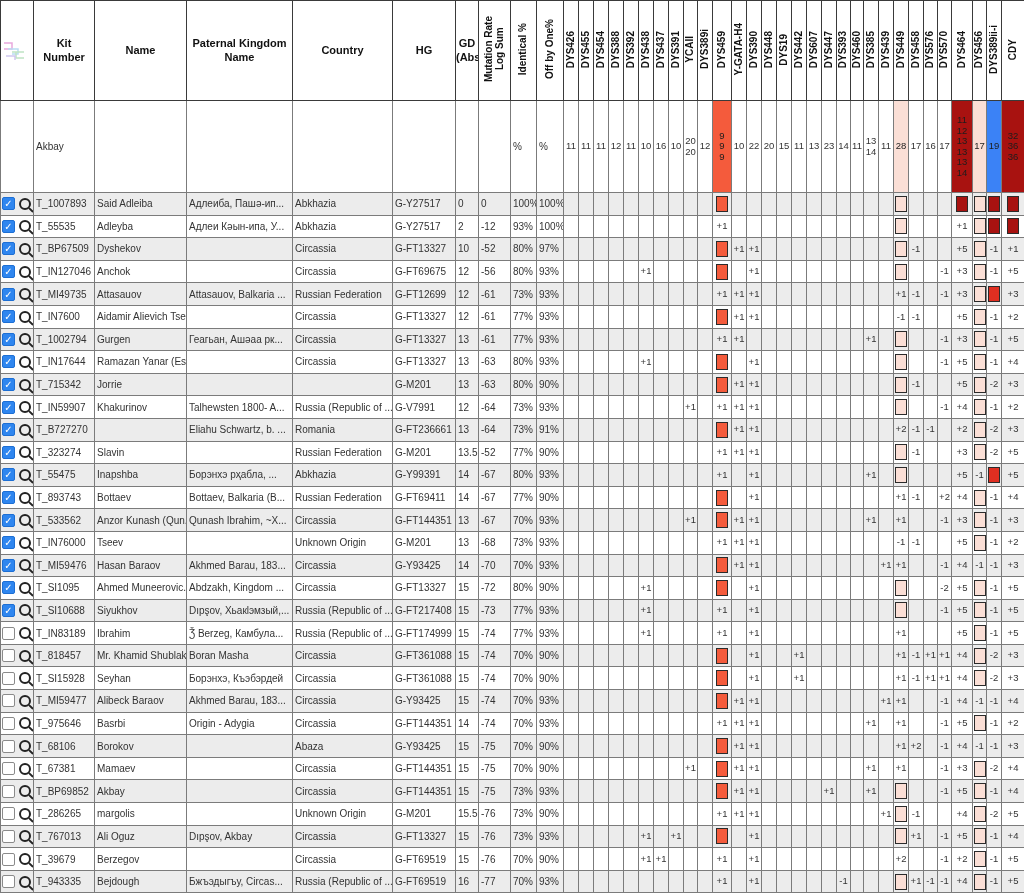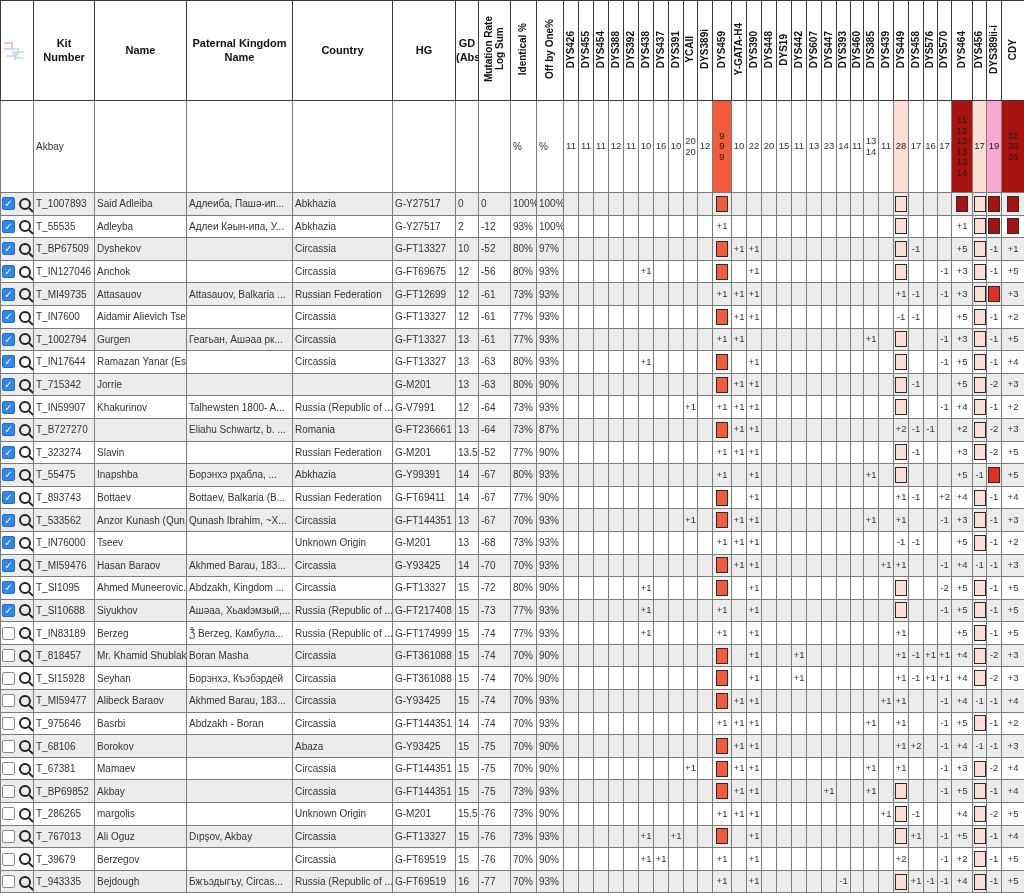--- a/index.html
+++ b/index.html
@@ -175,21 +175,21 @@
           <td class="mk">17</td>
           <td class="mk">16</td>
           <td class="mk">17</td>
           <td class="mk qfill" style="background: rgb(168, 18, 16);">11
 12
 13
 13
 13
 14</td>
           <td class="mk qfill" style="background: rgb(251, 223, 214);">17</td>
-          <td class="mk qfill" style="background: #f9a8d4;">19</td>
+          <td class="mk qfill" style="background: #3b82f6;">19</td>
           <td class="mk qfill" style="background: rgb(168, 18, 16);">32
 36
 36</td>
         </tr>
         <tr class="data-row alt">
           <td>
             <div class="selcell">
               <span class="cb on">✓</span>
               <span class="mag"></span>
             </div>
@@ -665,21 +665,21 @@
             </div>
           </td>
           <td class="txt">T_B727270</td>
           <td class="txt"></td>
           <td class="txt">Eliahu Schwartz, b. ...</td>
           <td class="txt">Romania</td>
           <td class="txt">G-FT236661</td>
           <td class="txt">13</td>
           <td class="txt">-64</td>
           <td class="txt">73%</td>
-          <td class="txt">87%</td>
+          <td class="txt">91%</td>
           <td class="mk"></td>
           <td class="mk"></td>
           <td class="mk"></td>
           <td class="mk"></td>
           <td class="mk"></td>
           <td class="mk"></td>
           <td class="mk"></td>
           <td class="mk"></td>
           <td class="mk"></td>
           <td class="mk"></td>
@@ -1035,21 +1035,21 @@
         </tr>
         <tr class="data-row alt">
           <td>
             <div class="selcell">
               <span class="cb on">✓</span>
               <span class="mag"></span>
             </div>
           </td>
           <td class="txt">T_SI10688</td>
           <td class="txt">Siyukhov</td>
-          <td class="txt">Ашəаа, Хьакlэмзый,...</td>
+          <td class="txt">Dıpşov, Хьакlэмзый,...</td>
           <td class="txt">Russia (Republic of ...</td>
           <td class="txt">G-FT217408</td>
           <td class="txt">15</td>
           <td class="txt">-73</td>
           <td class="txt">77%</td>
           <td class="txt">93%</td>
           <td class="mk"></td>
           <td class="mk"></td>
           <td class="mk"></td>
           <td class="mk"></td>
@@ -1081,21 +1081,21 @@
           <td class="mk">+5</td>
         </tr>
         <tr class="data-row">
           <td>
             <div class="selcell">
               <span class="cb off"></span>
               <span class="mag"></span>
             </div>
           </td>
           <td class="txt">T_IN83189</td>
-          <td class="txt">Berzeg</td>
+          <td class="txt">Ibrahim</td>
           <td class="txt">Ǯ Berzeg, Камбула...</td>
           <td class="txt">Russia (Republic of ...</td>
           <td class="txt">G-FT174999</td>
           <td class="txt">15</td>
           <td class="txt">-74</td>
           <td class="txt">77%</td>
           <td class="txt">93%</td>
           <td class="mk"></td>
           <td class="mk"></td>
           <td class="mk"></td>
@@ -1270,21 +1270,21 @@
         </tr>
         <tr class="data-row">
           <td>
             <div class="selcell">
               <span class="cb off"></span>
               <span class="mag"></span>
             </div>
           </td>
           <td class="txt">T_975646</td>
           <td class="txt">Basrbi</td>
-          <td class="txt">Abdzakh - Boran</td>
+          <td class="txt">Origin - Adygia</td>
           <td class="txt">Circassia</td>
           <td class="txt">G-FT144351</td>
           <td class="txt">14</td>
           <td class="txt">-74</td>
           <td class="txt">70%</td>
           <td class="txt">93%</td>
           <td class="mk"></td>
           <td class="mk"></td>
           <td class="mk"></td>
           <td class="mk"></td>

